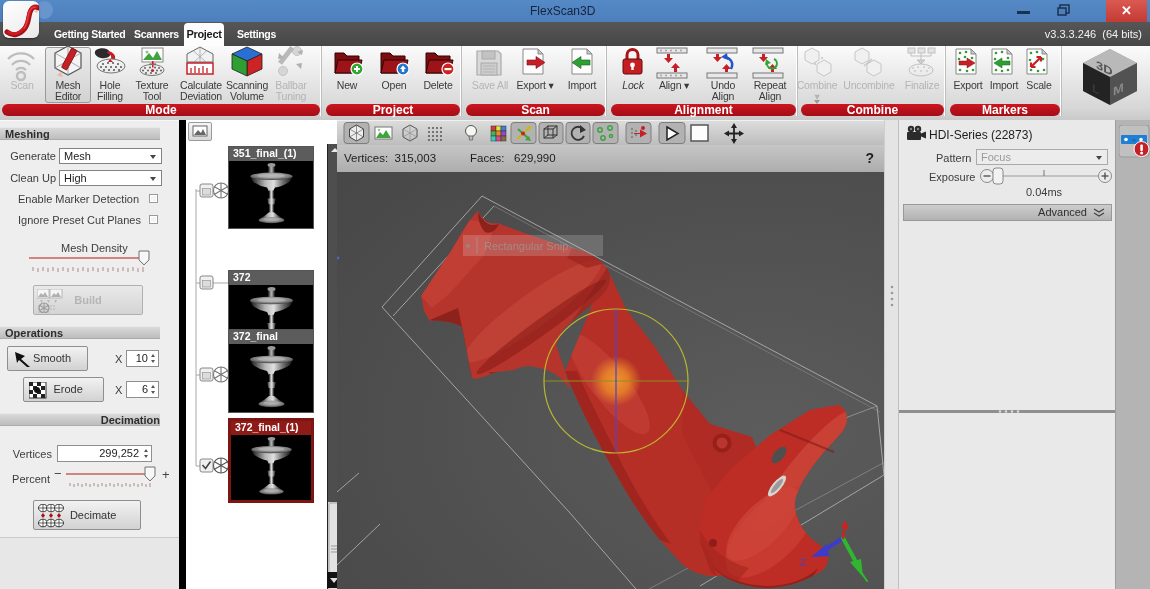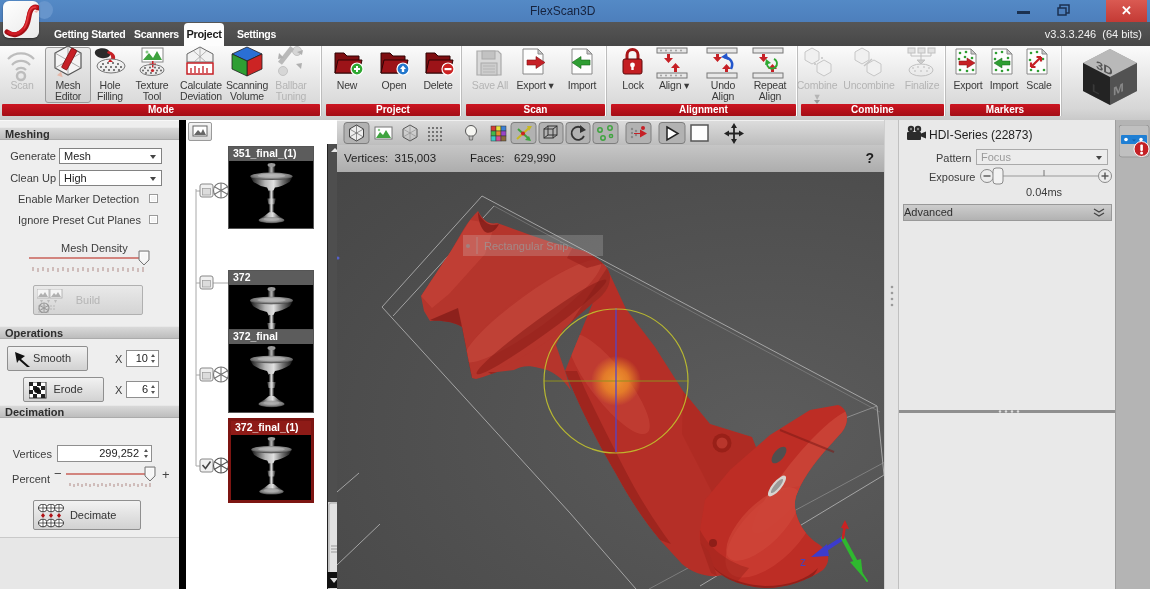--- a/index.html
+++ b/index.html
@@ -24,30 +24,30 @@
   border-radius:4px 4px 0 0; color:#1a1a1a; font-size:11px; font-weight:bold; letter-spacing:-0.3px; text-align:center; line-height:23px; }
 #version { position:absolute; right:8px; top:0; height:24px; line-height:24px; color:#f2f2f2; font-size:11px; }
 
 
 #logo { position:absolute; left:3px; top:1px; width:36px; height:37px; background:linear-gradient(145deg,#ffffff,#e9e9e9);
   border-radius:6px; box-shadow:0 1px 2px rgba(0,0,0,.4); }
 
 
 #ribbon { position:absolute; left:0; top:46px; width:1150px; height:74px; background:linear-gradient(#fbfbfb,#d6d6d6 85%,#c9c9c9); }
 .grp { position:absolute; top:0; height:70px; border-right:1px solid #bdbdbd; box-shadow:inset -1px 0 0 #fff; }
-.redbar { position:absolute; top:58px; height:12px; border-radius:1px;
-  background:linear-gradient(#cc1521,#a30d15); color:#fff; font-size:10px; font-weight:bold; text-align:center; line-height:12px; }
+.redbar { position:absolute; top:58px; height:12px; border-radius:6px;
+  background:linear-gradient(#cc1521,#a30d15); color:#fff; font-size:12px; font-weight:bold; text-align:center; line-height:12px; }
 .rlabel { position:absolute; font-size:10.5px; letter-spacing:-0.2px; color:#3a3a3a; text-align:center; line-height:10.5px; white-space:nowrap; }
 .rlabel.gray { color:#b4b4b4; }
 #meshedit-btn { position:absolute; left:45px; top:1px; width:46px; height:56px; border:1px solid #9a9a9a; border-radius:3px;
   background:linear-gradient(#ececec,#d2d2d2); }
 
 
 #leftpanel { position:absolute; left:0; top:120px; width:179px; height:469px; background:#eeeeee; border-top:1px solid #f8f8f8; }
-.phead { position:absolute; left:0; width:210px; height:13px; background:linear-gradient(#d9d9d9,#bdbdbd);
+.phead { position:absolute; left:0; width:160px; height:13px; background:linear-gradient(#d9d9d9,#bdbdbd);
   border-top:1px solid #e8e8e8; border-bottom:1px solid #ababab; font-size:11px; font-weight:bold; color:#2e2e2e; line-height:12px; padding-left:5px; }
 .plabel { position:absolute; font-size:11px; color:#3c3c3c; }
 .dropdown { position:absolute; left:59px; width:103px; height:16px; background:#fff; border:1px solid #828282; font-size:11px; color:#222; line-height:14px; padding-left:4px; }
 .dropdown:after { content:""; position:absolute; right:5px; top:6px; border:3px solid transparent; border-top:4px solid #444; }
 .checkbox { position:absolute; width:9px; height:9px; background:#f4f4f4; border:1px solid #9a9a9a; box-shadow:inset 0 0 0 1px #fff; }
 .btn { position:absolute; background:linear-gradient(#f2f2f2,#d2d2d2); border:1px solid #8f8f8f; border-radius:2px;
   font-size:11px; color:#333; text-align:center; }
 .spin { position:absolute; width:33px; height:17px; background:#fff; border:1px solid #8f8f8f; font-size:11px; color:#222; }
 .spin i { position:absolute; right:3px; top:3px; width:0; height:0; border:2.5px solid transparent; border-bottom:3px solid #555; border-top:none; }
 .spin b { position:absolute; right:3px; bottom:3px; width:0; height:0; border:2.5px solid transparent; border-top:3px solid #555; border-bottom:none; }
@@ -62,21 +62,21 @@
 #vp-toolbar { position:absolute; left:337px; top:120px; width:547px; height:25px; background:linear-gradient(#dcdcdc,#bdbdbd); border-top:1px solid #f0f0f0; }
 #vp-info { position:absolute; left:337px; top:145px; width:547px; height:27px; background:linear-gradient(#c6c6c6,#adadad); font-size:11.5px; color:#1d1d1d; }
 #vp-scene { position:absolute; left:337px; top:172px; width:547px; height:417px;
   background:radial-gradient(ellipse 850px 560px at 78% 62%, #5c5c5c 0%, #4a4a4a 58%, #3c3c3c 110%); }
 
 
 #rightpanel { position:absolute; left:898px; top:120px; width:217px; height:469px; background:#e9e9e9; border-left:1px solid #c0c0c0; }
 #rightstrip { position:absolute; left:1115px; top:120px; width:35px; height:469px; background:#b4b4b4; border-left:1px solid #9e9e9e; }
 #splitterL { position:absolute; left:884px; top:120px; width:14px; height:469px; background:#e4e4e4; border-left:1px solid #cfcfcf; }
 #advanced { position:absolute; left:4px; top:84px; width:209px; height:17px; background:linear-gradient(#cdcdcd,#b2b2b2); border:1px solid #999;
-  font-size:11px; color:#2e2e2e; text-align:left; padding-right:24px; line-height:15px; }
+  font-size:11px; color:#2e2e2e; text-align:right; padding-right:24px; line-height:15px; }
 </style>
 </head>
 <body>
 <div id="app">
 
   <svg width="0" height="0" style="position:absolute;">
     <defs>
       <linearGradient id="gm" x1="0" y1="0" x2="1" y2="0">
         <stop offset="0" stop-color="#111"></stop>
           <stop offset=".35" stop-color="#b5b5b5"></stop>
@@ -423,21 +423,21 @@
     <div class="rlabel" style="left:131px;top:34px;width:42px;">Texture<br>Tool</div>
     <div class="rlabel" style="left:174px;top:34px;width:54px;">Calculate<br>Deviation</div>
     <div class="rlabel" style="left:222px;top:34px;width:50px;">Scanning<br>Volume</div>
     <div class="rlabel gray" style="left:270px;top:34px;width:42px;">Ballbar<br>Tuning</div>
     <div class="rlabel" style="left:333px;top:34px;width:28px;">New</div>
     <div class="rlabel" style="left:378px;top:34px;width:32px;">Open</div>
     <div class="rlabel" style="left:419px;top:34px;width:38px;">Delete</div>
     <div class="rlabel gray" style="left:468px;top:34px;width:44px;">Save All</div>
     <div class="rlabel" style="left:512px;top:34px;width:46px;">Export ▾</div>
     <div class="rlabel" style="left:562px;top:34px;width:40px;">Import</div>
-    <div class="rlabel" style="left:618px;top:34px;width:30px;">Lock</div>
+    <div class="rlabel" style="left:618px;top:34px;width:30px;font-style:italic;">Lock</div>
     <div class="rlabel" style="left:654px;top:34px;width:40px;">Align ▾</div>
     <div class="rlabel" style="left:703px;top:34px;width:40px;">Undo<br>Align</div>
     <div class="rlabel" style="left:748px;top:34px;width:44px;">Repeat<br>Align</div>
     <div class="rlabel gray" style="left:792px;top:34px;width:50px;">Combine<br>▾</div>
     <div class="rlabel gray" style="left:838px;top:34px;width:62px;">Uncombine</div>
     <div class="rlabel gray" style="left:901px;top:34px;width:42px;">Finalize</div>
     <div class="rlabel" style="left:948px;top:34px;width:40px;">Export</div>
     <div class="rlabel" style="left:985px;top:34px;width:38px;">Import</div>
     <div class="rlabel" style="left:1023px;top:34px;width:32px;">Scale</div>
 
@@ -483,21 +483,21 @@
           <line x1="93" y1="23" x2="93" y2="27"></line>
           <line x1="98" y1="22" x2="98" y2="26"></line>
           <line x1="103" y1="23" x2="103" y2="27"></line>
           <line x1="108" y1="22" x2="108" y2="26"></line>
           <line x1="113" y1="23" x2="113" y2="27"></line>
           <line x1="118" y1="22" x2="118" y2="27"></line>
       </g>
       <path d="M114 6 L124 6 L124 15 L119 20 L114 15 Z" fill="linear-gradient(#fff,#ccc)" fill-opacity="1" style="fill:#e8e8e8" stroke="#777"></path>
       <path d="M115.5 7.5 L122.5 7.5 L122.5 14 L119 17.5 L115.5 14 Z" fill="#f6f6f6" stroke="#fff" stroke-width=".8"></path>
     </svg>
-    <div class="btn" style="left:33px;top:164px;width:110px;height:30px;color:#b5b5b5;background:linear-gradient(#e9e9e9,#d4d4d4);border-color:#b0b0b0;line-height:28px;">Build
+    <div class="btn" style="left:33px;top:164px;width:110px;height:30px;color:#b5b5b5;background:linear-gradient(#e9e9e9,#d4d4d4);border-color:#b0b0b0;line-height:28px;font-weight:bold;">Build
       <svg style="position:absolute;left:3px;top:3px;" width="26" height="24">
         <rect x="0" y="0" width="12" height="9" fill="#f5f5f5" stroke="#aaa" stroke-width=".8"></rect>
           <path d="M1 8 L4 4 L6 6 L8 3 L11 8 Z" fill="#b0b0b0"></path>
         <rect x="13" y="0" width="12" height="9" fill="#f5f5f5" stroke="#aaa" stroke-width=".8"></rect>
           <path d="M14 8 L17 4 L19 6 L21 3 L24 8 Z" fill="#b0b0b0"></path>
         <path d="M3 11 L6 11 L4.5 14 Z M10 11 L13 11 L11.5 14 Z M17 11 L20 11 L18.5 14 Z" fill="#bbb"></path>
         <g fill="#b5b5b5">
             <circle cx="2" cy="17" r=".8"></circle>
             <circle cx="5" cy="17" r=".8"></circle>
             <circle cx="8" cy="17" r=".8"></circle>
@@ -543,21 +543,21 @@
             <rect x="12" y="12" width="4" height="4"></rect>
           </g>
         <circle cx="8" cy="8" r="3" fill="#111"></circle>
       </svg></div>
     <div class="plabel" style="left:115px;top:263px;">X</div>
     <div class="spin" style="left:126px;top:260px;">
         <span style="position:absolute;right:10px;top:1px;">6</span>
         <i></i>
         <b></b>
       </div>
-    <div class="phead" style="top:284px;">Decimation</div>
+    <div class="phead" style="top:292px;text-align:right;">Decimation</div>
     <div class="plabel" style="left:0;top:327px;width:52px;text-align:right;">Vertices</div>
     <div class="spin" style="left:57px;top:324px;width:95px;">
         <span style="position:absolute;right:12px;top:1px;">299,252</span>
         <i></i>
         <b></b>
       </div>
     <div class="plabel" style="left:0;top:352px;width:50px;text-align:right;">Percent</div>
     <svg style="position:absolute;left:54px;top:343px;" width="116" height="30">
       <text x="0" y="14" font-size="13" fill="#444">−</text>
       <text x="108" y="15" font-size="13" fill="#444">+</text>

